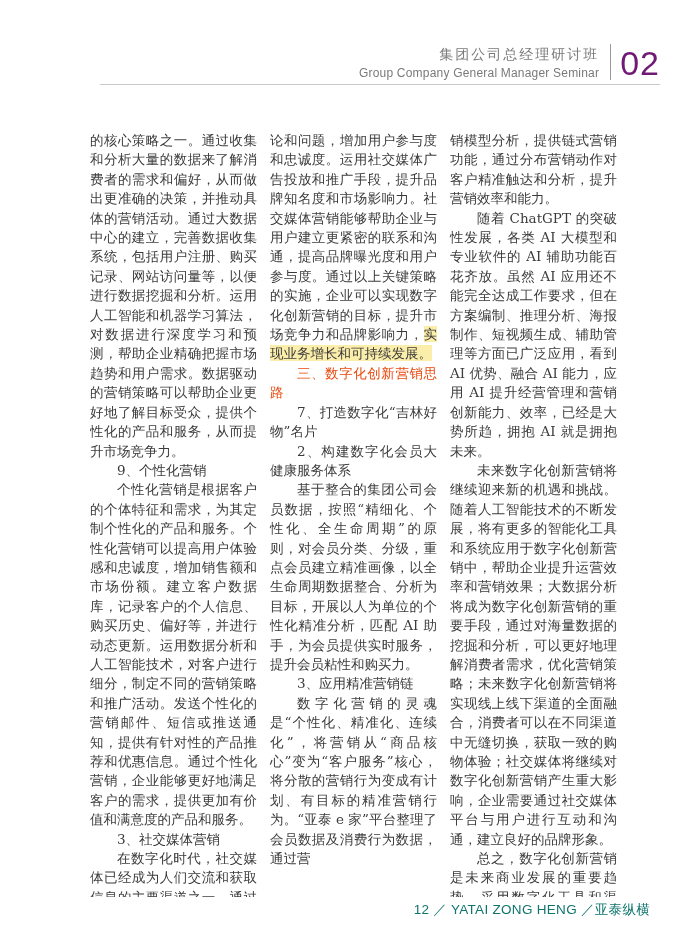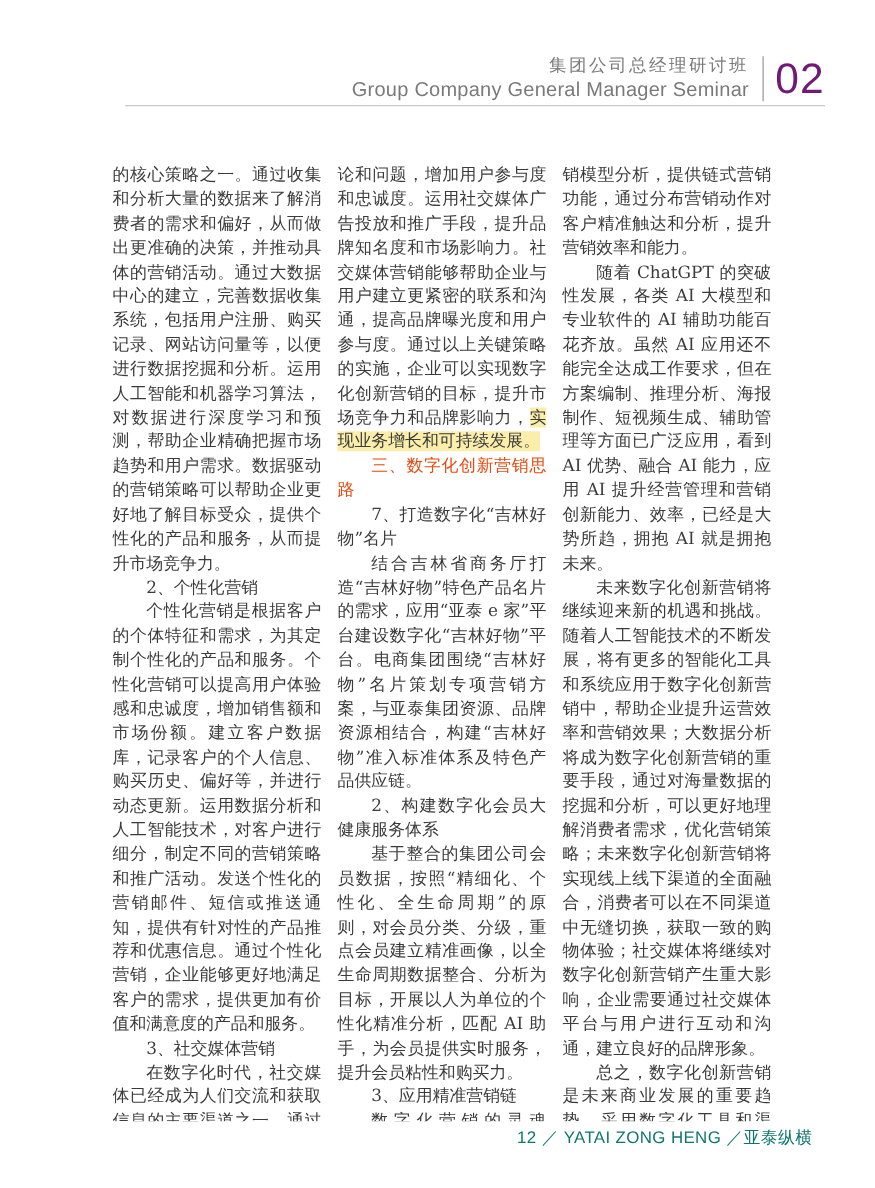--- a/index.html
+++ b/index.html
@@ -8,24 +8,24 @@
     --text:#3b3b3b;
     --hdr-gray:#7a7a7a;
   }
   *{box-sizing:border-box;}
   html,body{margin:0;padding:0;background:#ffffff;}
   .page{
     position:relative;width:700px;height:950px;background:#ffffff;
     overflow:hidden;font-family:"Liberation Sans",sans-serif;
   }
   
-  .hdr-wrap{position:absolute;top:44px;right:40px;display:flex;align-items:center;}
+  .hdr-wrap{position:absolute;top:44px;right:40px;display:flex;align-items:flex-end;}
   .hdr-titles{text-align:right;color:var(--hdr-gray);}
   .hdr-zh{font-size:14px;letter-spacing:2px;margin-bottom:2px;}
-  .hdr-en{font-size:16px;letter-spacing:0.2px;}
+  .hdr-en{font-size:12px;letter-spacing:0.2px;}
   .hdr-div{width:1px;height:36px;background:#9a9a9a;margin:0 9px 0 11px;}
   .hdr-num{font-size:34px;color:#701a75;font-weight:500;line-height:1;letter-spacing:1px;}
   .hdr-rule{position:absolute;left:100px;top:84px;width:560px;height:1px;background:#c9c9c9;}
   
   .article{
     position:absolute;top:131px;left:90px;width:527px;height:766px;
     display:flex;gap:13px;overflow:hidden;
   }
   .col{
     width:167px;flex:0 0 167px;
@@ -54,30 +54,29 @@
       <div class="hdr-en">Group Company General Manager Seminar</div>
     </div>
     <div class="hdr-div"></div>
     <div class="hdr-num">02</div>
   </div>
   <div class="hdr-rule"></div>
 
   <div class="article">
     <div class="col" id="col-0">
         <p class=""><span>的核心策略之一。通过收集和分析大量的数据来了解消费者的需求和偏好，从而做出更准确的决策，并推动具体的营销活动。通过大数据中心的建立，完善数据收集系统，包括用户注册、购买记录、网站访问量等，以便进行数据挖掘和分析。运用人工智能和机器学习算法，对数据进行深度学习和预测，帮助企业精确把握市场趋势和用户需求。数据驱动的营销策略可以帮助企业更好地了解目标受众，提供个性化的产品和服务，从而提升市场竞争力。</span></p>
-        <p class="ind"><span>2、个性化营销</span></p>
+        <p class="ind"><span>9、个性化营销</span></p>
         <p class="ind"><span>个性化营销是根据客户的个体特征和需求，为其定制个性化的产品和服务。个性化营销可以提高用户体验感和忠诚度，增加销售额和市场份额。建立客户数据库，记录客户的个人信息、购买历史、偏好等，并进行动态更新。运用数据分析和人工智能技术，对客户进行细分，制定不同的营销策略和推广活动。发送个性化的营销邮件、短信或推送通知，提供有针对性的产品推荐和优惠信息。通过个性化营销，企业能够更好地满足客户的需求，提供更加有价值和满意度的产品和服务。</span></p>
         <p class="ind"><span>3、社交媒体营销</span></p>
         <p class="ind"><span>在数字化时代，社交媒体已经成为人们交流和获取信息的主要渠道之一。通过利用社交媒体平台进行营销，可以获得更广泛的曝光和影响力。建立企业的社交媒体账号，定期发布有价值的内容，如产品介绍、行业动态和用户案例分享等。与用户互动和沟通，回复用户的评</span></p>
       </div>
     <div class="col" id="col-1">
         <p class=""><span>论和问题，增加用户参与度和忠诚度。运用社交媒体广告投放和推广手段，提升品牌知名度和市场影响力。社交媒体营销能够帮助企业与用户建立更紧密的联系和沟通，提高品牌曝光度和用户参与度。通过以上关键策略的实施，企业可以实现数字化创新营销的目标，提升市场竞争力和品牌影响力，</span><span class="hl">实现业务增长和可持续发展。</span></p>
         <p class="ind heading"><span>三、数字化创新营销思路</span></p>
         <p class="ind"><span>7、打造数字化“吉林好物”名片</span></p>
-        <p class="ind"><span>结合吉林省商务厅打造“吉林好物”特色产品名片的需求，应用“亚泰 e 家”平台建设数字化“吉林好物”平台。电商集团围绕“吉林好物”名片策划专项营销方案，与亚泰集团资源、品牌资源相结合，构建“吉林好物”准入标准体系及特色产品供应链。</span></p>
         <p class="ind"><span>2、构建数字化会员大健康服务体系</span></p>
         <p class="ind"><span>基于整合的集团公司会员数据，按照“精细化、个性化、全生命周期”的原则，对会员分类、分级，重点会员建立精准画像，以全生命周期数据整合、分析为目标，开展以人为单位的个性化精准分析，匹配 AI 助手，为会员提供实时服务，提升会员粘性和购买力。</span></p>
         <p class="ind"><span>3、应用精准营销链</span></p>
         <p class="ind"><span>数字化营销的灵魂是“个性化、精准化、连续化”，将营销从“商品核心”变为“客户服务”核心，将分散的营销行为变成有计划、有目标的精准营销行为。“亚泰 e 家”平台整理了会员数据及消费行为数据，通过营</span></p>
       </div>
     <div class="col" id="col-2">
         <p class=""><span>销模型分析，提供链式营销功能，通过分布营销动作对客户精准触达和分析，提升营销效率和能力。</span></p>
         <p class="ind"><span>随着 ChatGPT 的突破性发展，各类 AI 大模型和专业软件的 AI 辅助功能百花齐放。虽然 AI 应用还不能完全达成工作要求，但在方案编制、推理分析、海报制作、短视频生成、辅助管理等方面已广泛应用，看到 AI 优势、融合 AI 能力，应用 AI 提升经营管理和营销创新能力、效率，已经是大势所趋，拥抱 AI 就是拥抱未来。</span></p>
         <p class="ind"><span>未来数字化创新营销将继续迎来新的机遇和挑战。随着人工智能技术的不断发展，将有更多的智能化工具和系统应用于数字化创新营销中，帮助企业提升运营效率和营销效果；大数据分析将成为数字化创新营销的重要手段，通过对海量数据的挖掘和分析，可以更好地理解消费者需求，优化营销策略；未来数字化创新营销将实现线上线下渠道的全面融合，消费者可以在不同渠道中无缝切换，获取一致的购物体验；社交媒体将继续对数字化创新营销产生重大影响，企业需要通过社交媒体平台与用户进行互动和沟通，建立良好的品牌形象。</span></p>
         <p class="ind"><span>总之，数字化创新营销是未来商业发展的重要趋势，采用数字化工具和渠道，不断探索创新，提升营销效果，实现持续增长和发展，也是集团公司二次高质量创业的必经之路、捷径之路。</span></p>

